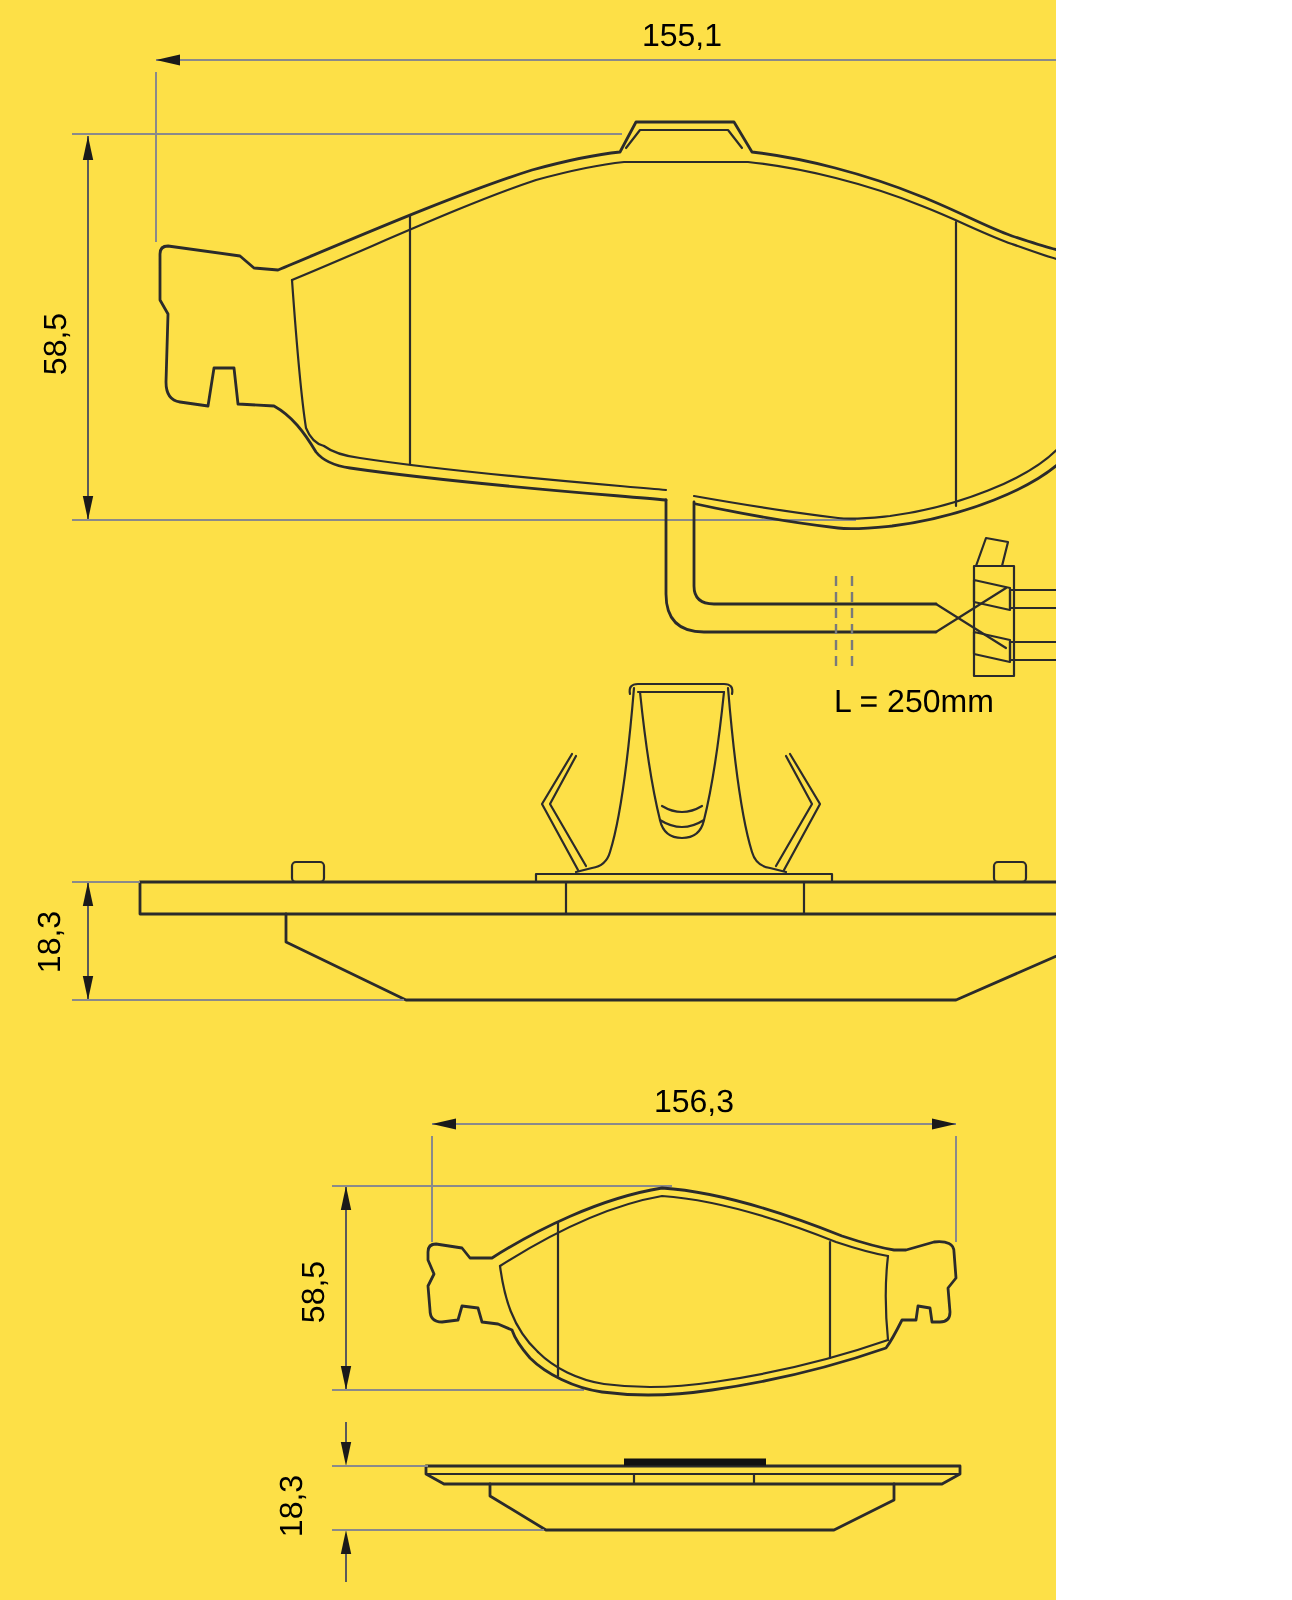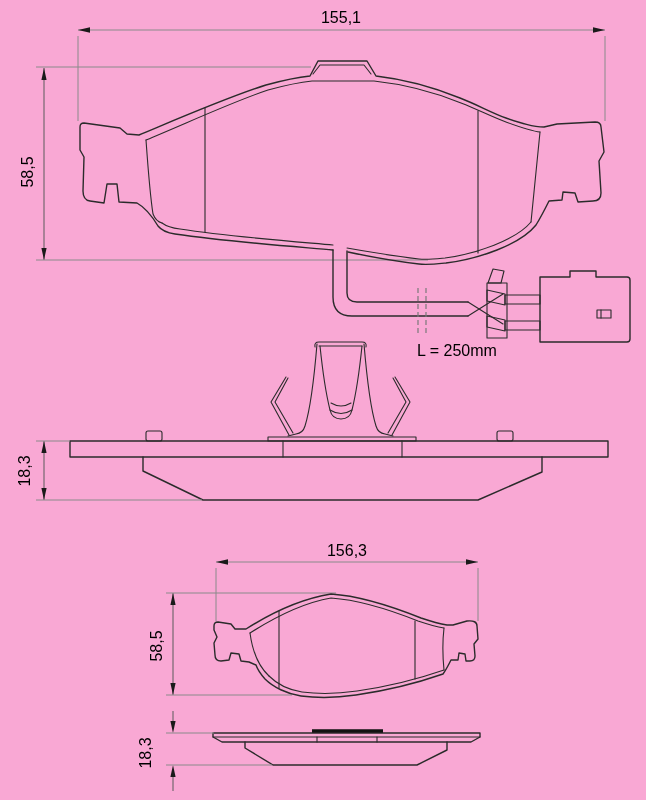--- a/index.html
+++ b/index.html
@@ -1,16 +1,16 @@
 <!DOCTYPE html>
 <html><head>
 <meta charset="utf-8">
 <style>
   html,body{margin:0;padding:0;background:#ffffff;}
-  .stage{position:relative;width:646px;height:800px;background:#f9a8d4;overflow:hidden;
+  .stage{position:relative;width:528px;height:800px;background:#fde047;overflow:hidden;
          font-family:"Liberation Sans", sans-serif;}
   svg{display:block}
   .outline{fill:none;stroke:#2b2b2b;stroke-width:1.4;stroke-linejoin:round;stroke-linecap:round;}
   .thin{fill:none;stroke:#2b2b2b;stroke-width:1.1;stroke-linejoin:round;stroke-linecap:round;}
   .dim{fill:none;stroke:#8a8a8a;stroke-width:1;}
   .dimdark{fill:none;stroke:#5a5a5a;stroke-width:1;}
   .arrow{fill:#1a1a1a;stroke:none;}
   .dash{fill:none;stroke:#7a7a7a;stroke-width:1.2;stroke-dasharray:5 3;}
   .bold{fill:none;stroke:#111;stroke-width:3.5;}
   text{fill:#000;font-family:"Liberation Sans", sans-serif;font-size:16px;}

